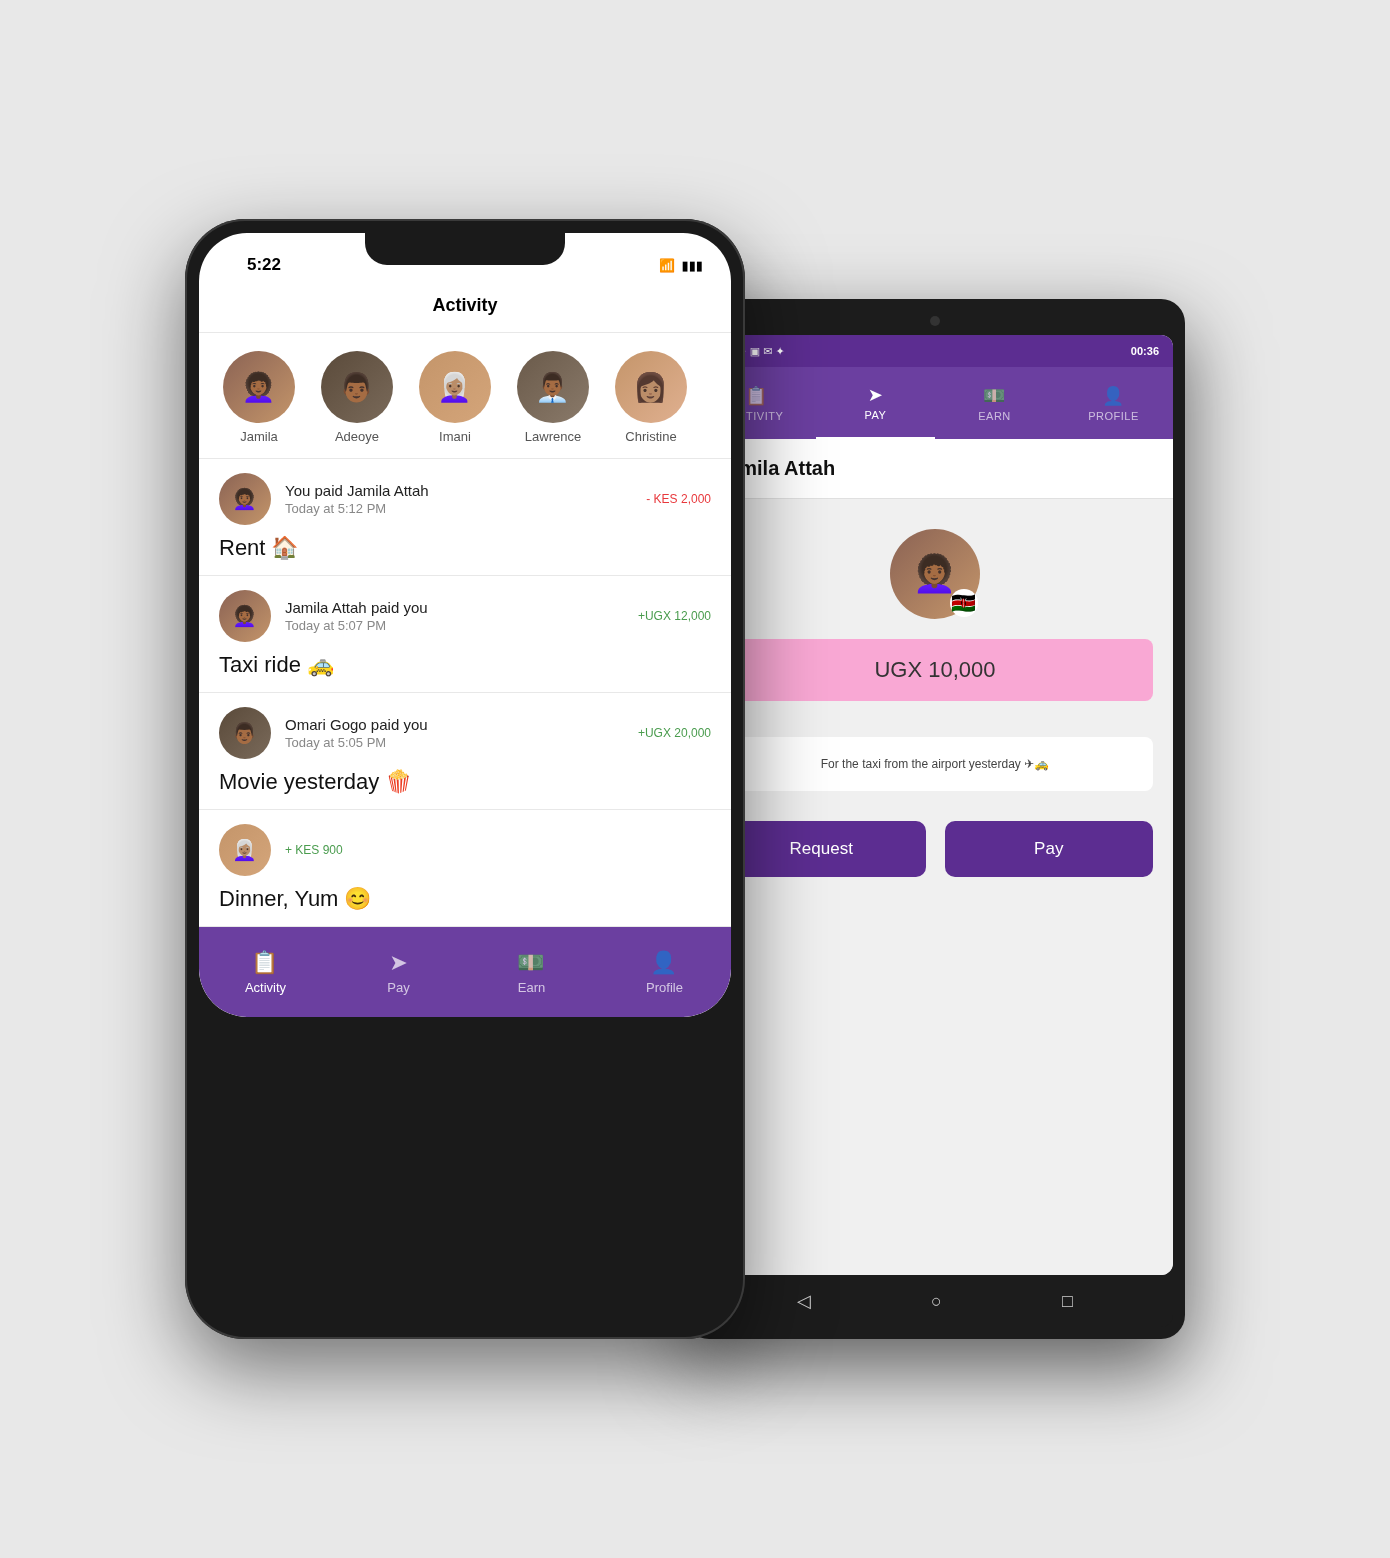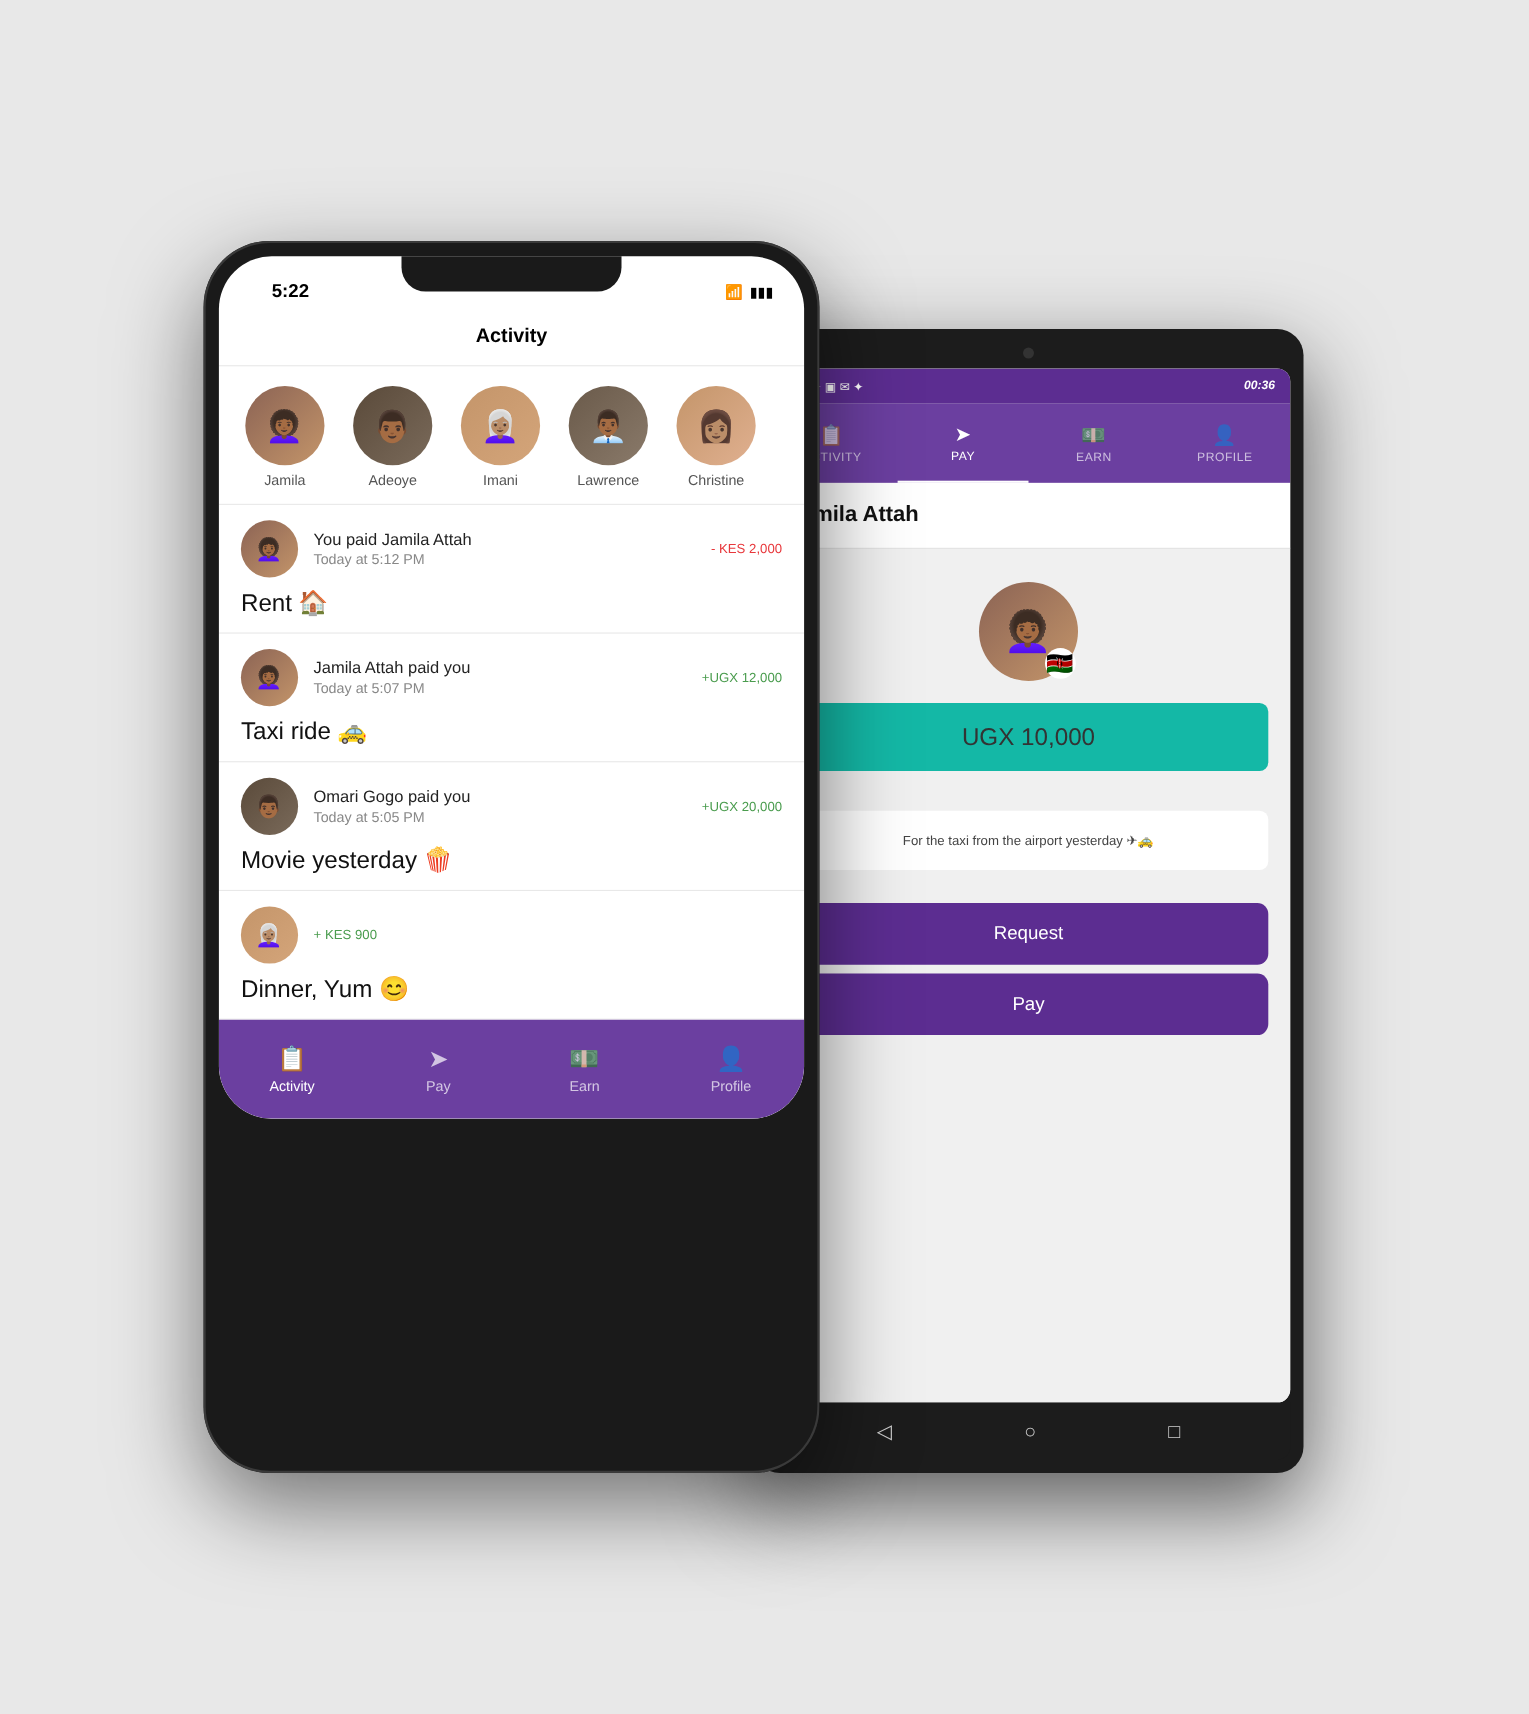--- a/index.html
+++ b/index.html
@@ -245,21 +245,20 @@
       display: flex;
       gap: 4px;
       align-items: center;
       font-size: 11px;
       color: #fff;
     }
     .android-status-right {
       font-size: 11px;
       color: #fff;
       font-weight: 600;
-      font-style: italic;
     }
     .android-top-nav {
       background: #6b3fa0;
       display: flex;
       height: 72px;
     }
     .android-nav-item {
       flex: 1;
       display: flex;
       flex-direction: column;
@@ -324,21 +323,21 @@
       font-size: 20px;
       background: #fff;
       border-radius: 50%;
       width: 28px;
       height: 28px;
       display: flex;
       align-items: center;
       justify-content: center;
     }
     .android-amount-box {
-      background: #14b8a6;
+      background: #f9a8d4;
       border-radius: 8px;
       width: 100%;
       padding: 18px;
       text-align: center;
       font-size: 22px;
       color: #333;
       font-weight: 400;
     }
     .android-note-box {
       background: #fff;
@@ -346,24 +345,23 @@
       width: 100%;
       padding: 18px;
       text-align: center;
       font-size: 12px;
       color: #444;
       line-height: 1.5;
       margin-top: 16px;
     }
     .android-action-buttons {
       display: flex;
-      gap: 8px;
+      gap: 19px;
       width: 100%;
       margin-top: 10px;
-      flex-direction: column;
     }
     .android-btn {
       flex: 1;
       background: #5c2d91;
       color: #fff;
       border: none;
       border-radius: 10px;
       padding: 18px;
       font-size: 17px;
       font-weight: 500;

